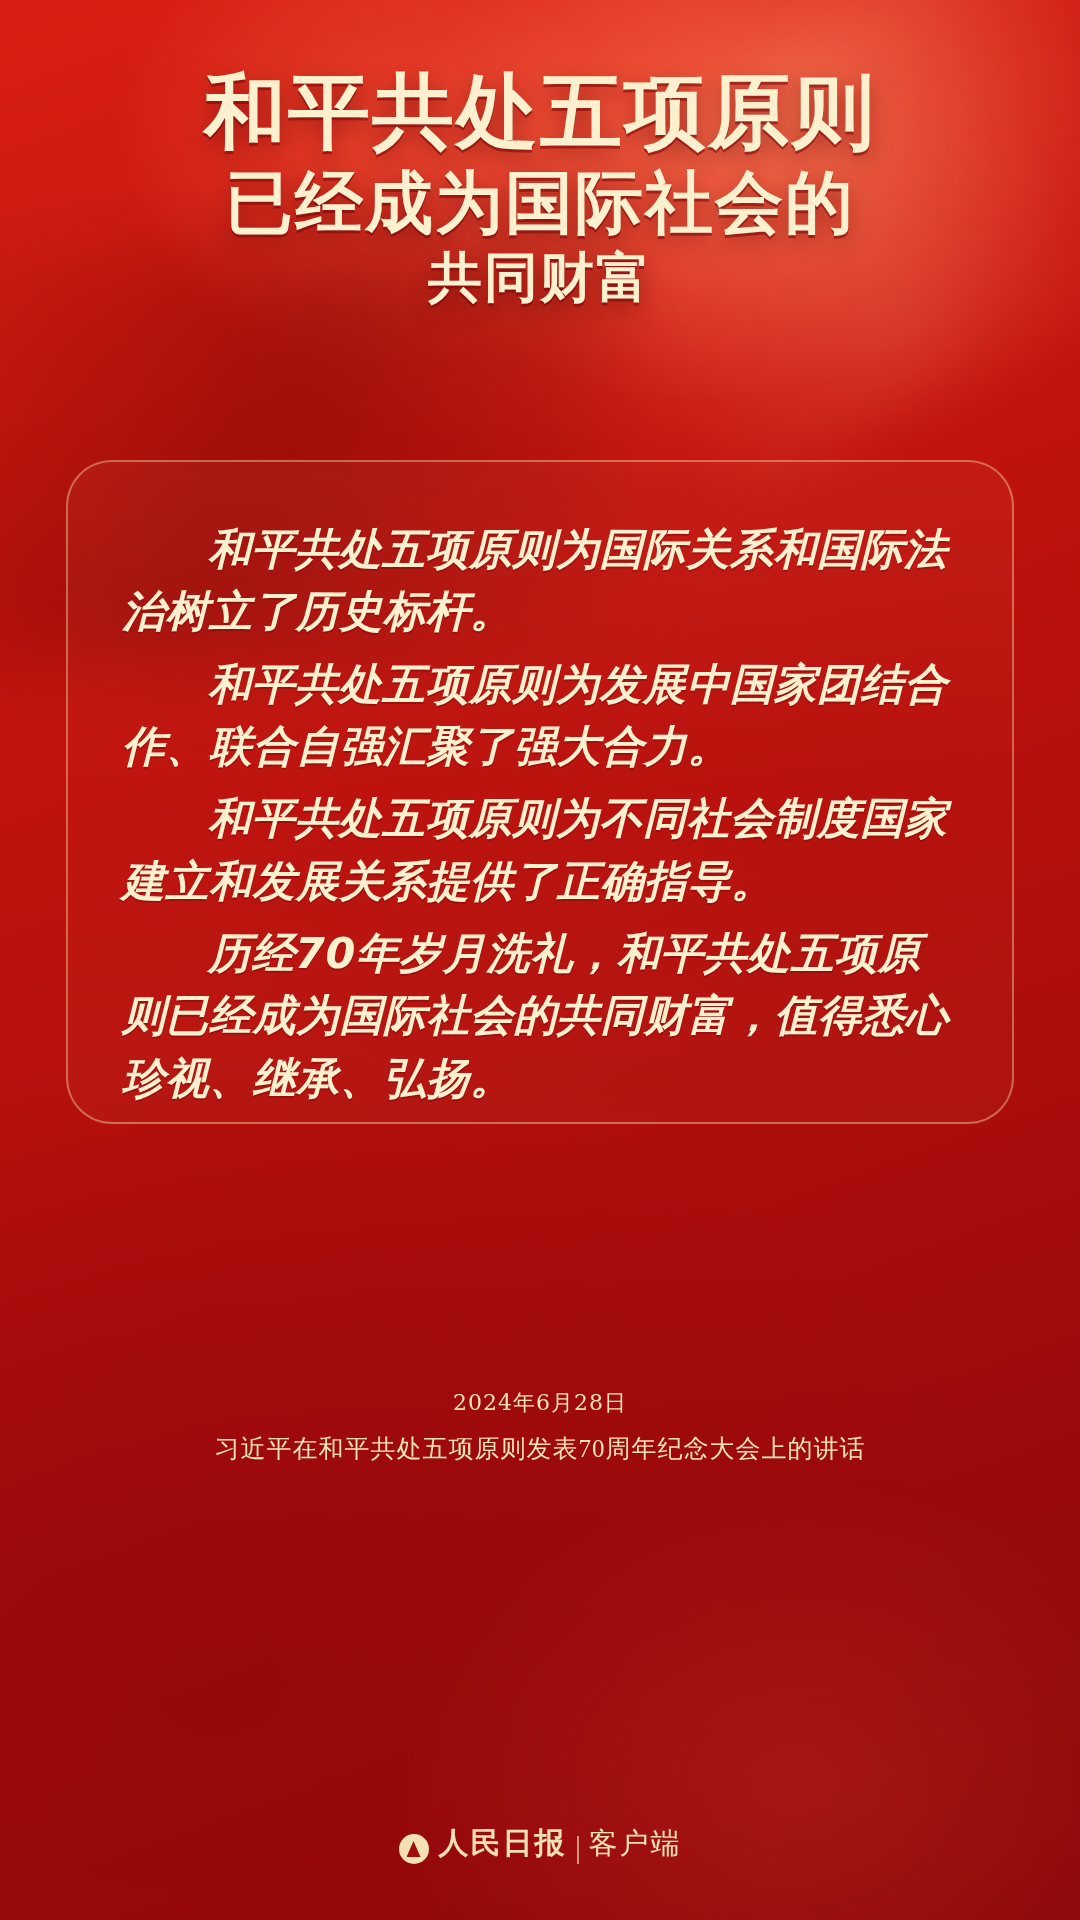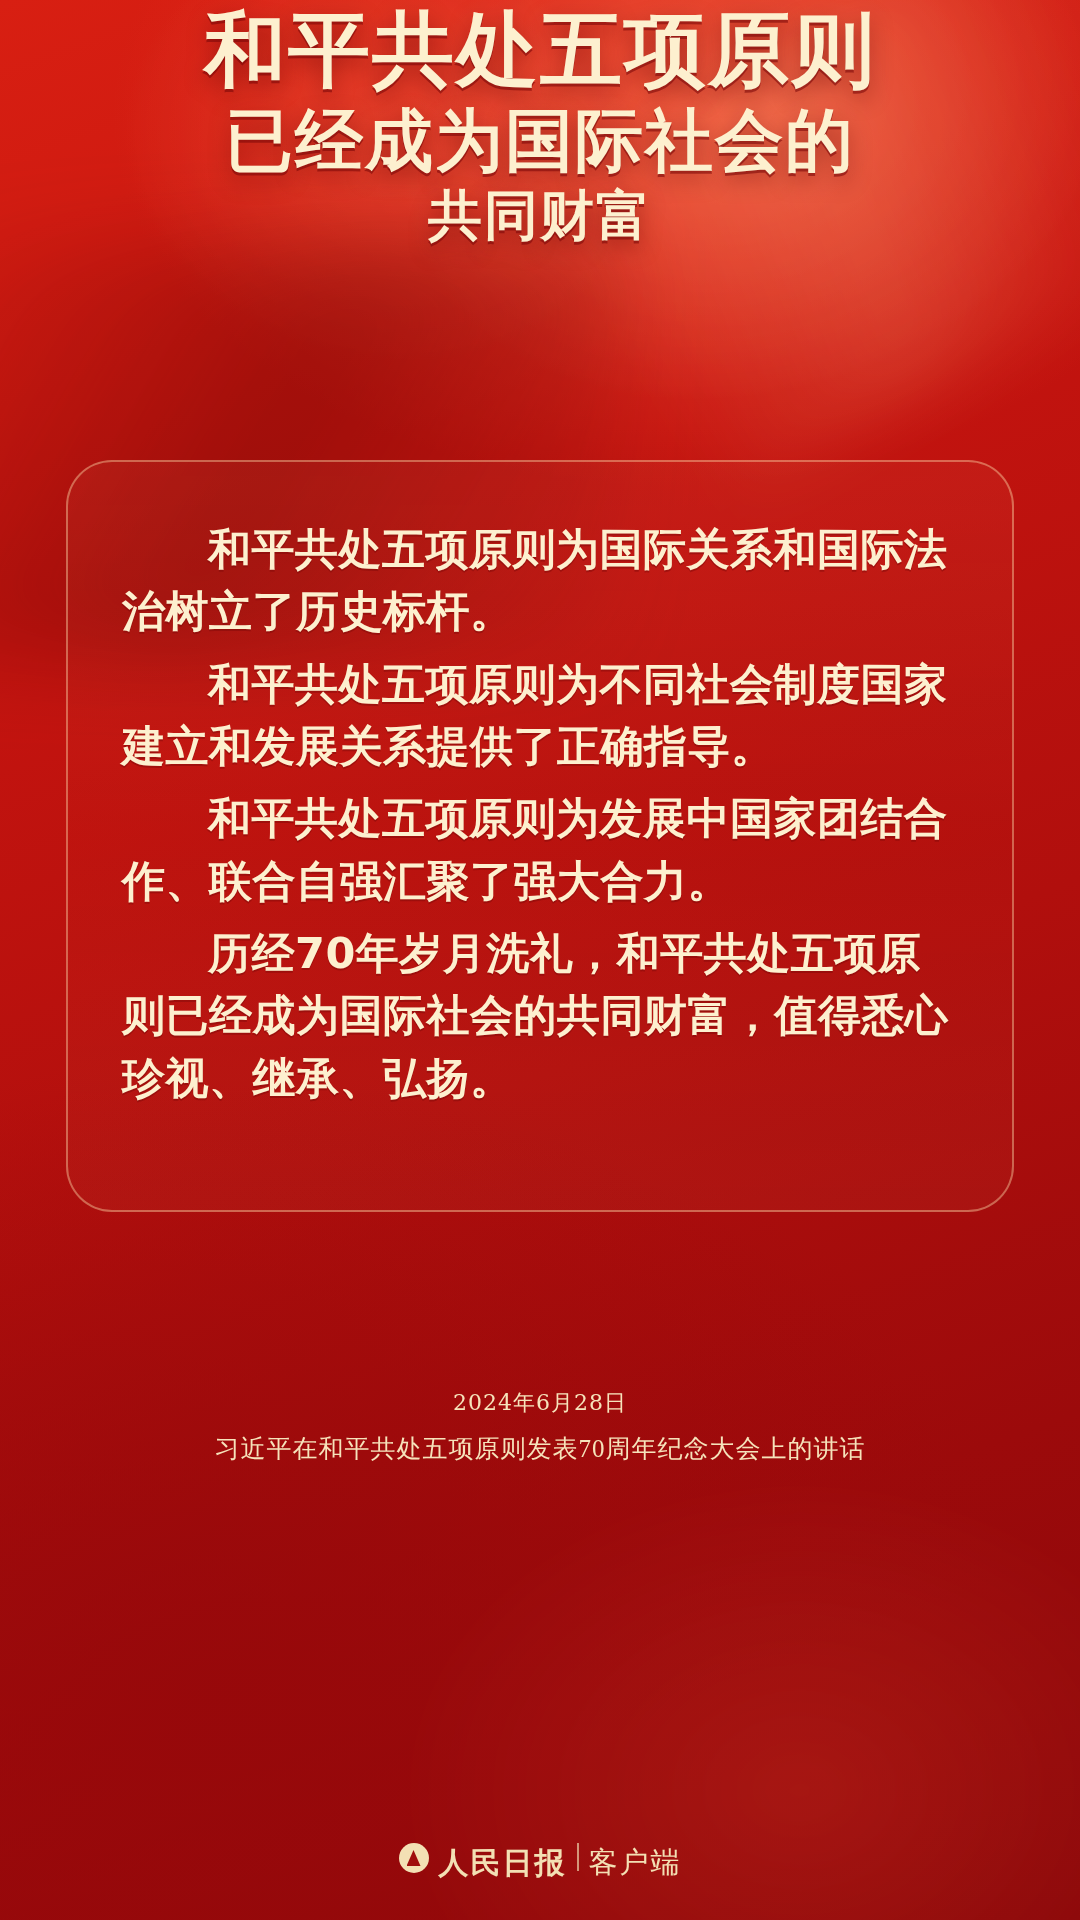--- a/index.html
+++ b/index.html
@@ -63,20 +63,21 @@
     bottom: -180px; right: -120px;
     width: 800px; height: 620px;
     background: radial-gradient(ellipse at 50% 50%, rgba(235, 70, 40, 0.35) 0%, rgba(235, 70, 40, 0.0) 70%);
     filter: blur(10px);
   }
 
   
   .headline {
     position: relative;
     z-index: 3;
+    padding-top: 62px;
     text-align: center;
   }
   .headline .line {
     display: block;
     font-family: "DejaVu Sans", "Liberation Sans", sans-serif;
     font-weight: bold;
     color: #fdf0cf;
     letter-spacing: 2px;
     line-height: 1.22;
     text-shadow:
@@ -87,25 +88,26 @@
   .headline .l2 { font-size: 68px; }
   .headline .l3 { font-size: 54px; }
 
   
   .card {
     position: absolute;
     z-index: 3;
     left: 66px;
     top: 460px;
     width: 948px;
-    height: 752px;
+    height: 664px;
     border: 2px solid rgba(255, 228, 178, 0.40);
     border-radius: 46px;
     box-sizing: border-box;
     background: linear-gradient(180deg, rgba(255, 160, 120, 0.07) 0%, rgba(255, 120, 80, 0.02) 50%, rgba(255, 160, 120, 0.05) 100%);
+    font-style: italic;
   }
   .card-inner {
     padding: 56px 54px 40px 54px;
   }
   .para {
     font-family: "DejaVu Sans", "Liberation Sans", sans-serif;
     font-weight: bold;
     font-size: 43px;
     line-height: 1.45;
     color: #fdf0cf;
@@ -138,23 +140,23 @@
     color: #f6e3bb;
     letter-spacing: 1px;
   }
 
   
   .footer {
     position: absolute;
     z-index: 3;
     left: 0;
     right: 0;
-    bottom: 36px;
+    bottom: 56px;
     display: flex;
-    align-items: flex-start;
+    align-items: flex-end;
     justify-content: center;
     gap: 10px;
   }
   .footer .mark {
     display: inline-block;
     width: 30px;
     height: 30px;
     border-radius: 50%;
     background: #f3e0b4;
     position: relative;
@@ -199,22 +201,22 @@
 
   <div class="headline">
     <span class="line l1">和平共处五项原则</span>
     <span class="line l2">已经成为国际社会的</span>
     <span class="line l3">共同财富</span>
   </div>
 
   <div class="card">
     <div class="card-inner">
       <p class="para">和平共处五项原则为国际关系和国际法治树立了历史标杆。</p>
+      <p class="para">和平共处五项原则为发展中国家团结合作、联合自强汇聚了强大合力。</p>
       <p class="para">和平共处五项原则为不同社会制度国家建立和发展关系提供了正确指导。</p>
-      <p class="para">和平共处五项原则为发展中国家团结合作、联合自强汇聚了强大合力。</p>
       <p class="para">历经70年岁月洗礼，和平共处五项原则已经成为国际社会的共同财富，值得悉心珍视、继承、弘扬。</p>
     </div>
   </div>
 
   <div class="source">
     <div class="date">2024年6月28日</div>
     <div class="speech">习近平在和平共处五项原则发表70周年纪念大会上的讲话</div>
   </div>
 
   <div class="footer">

